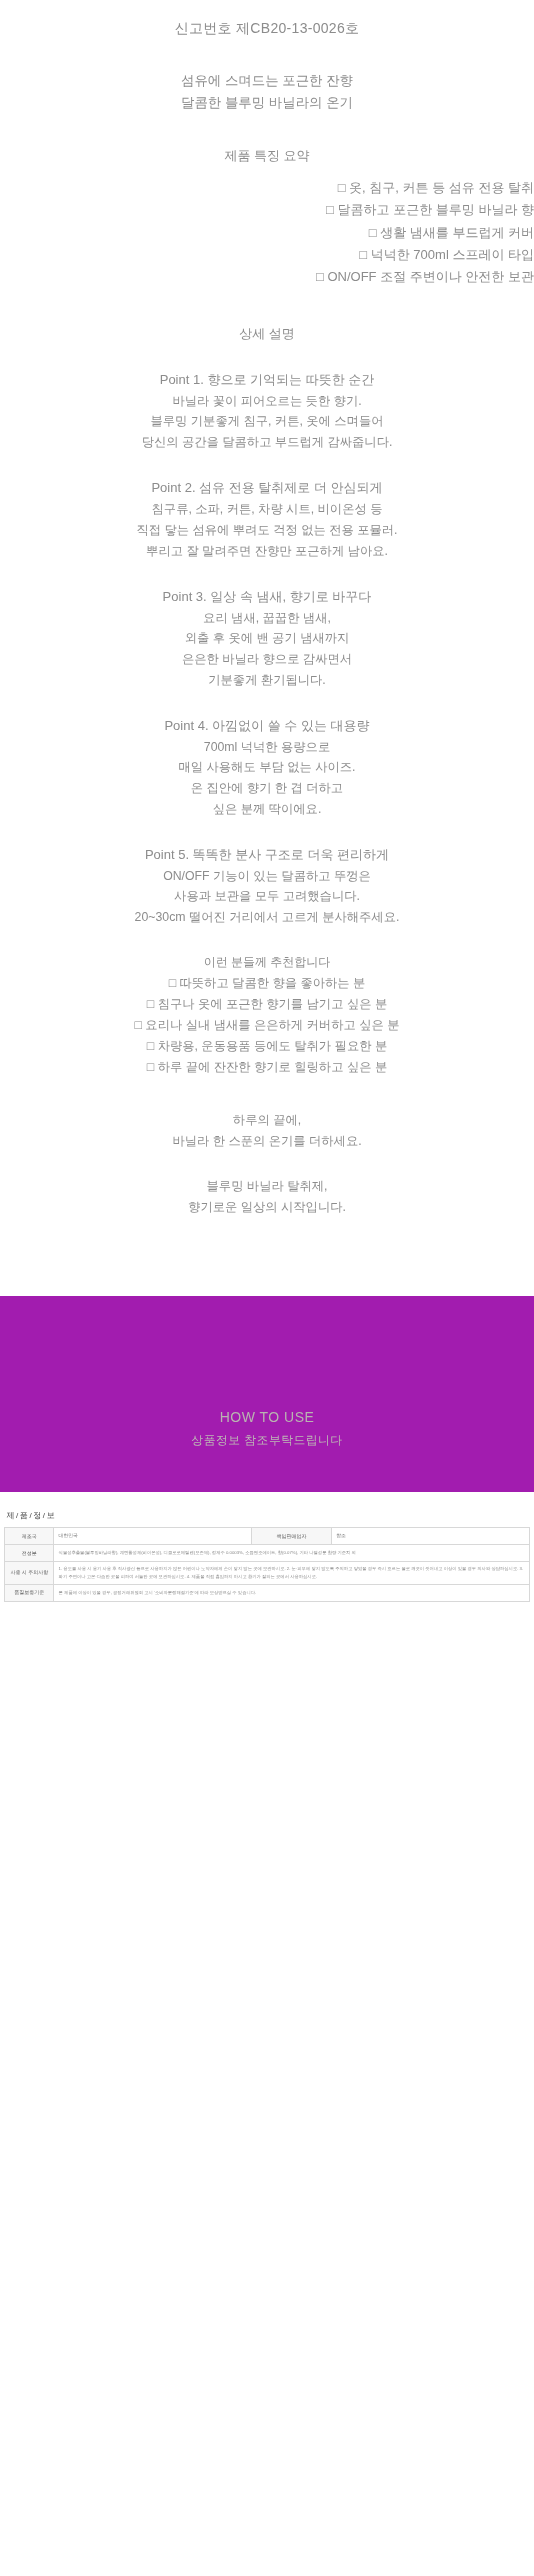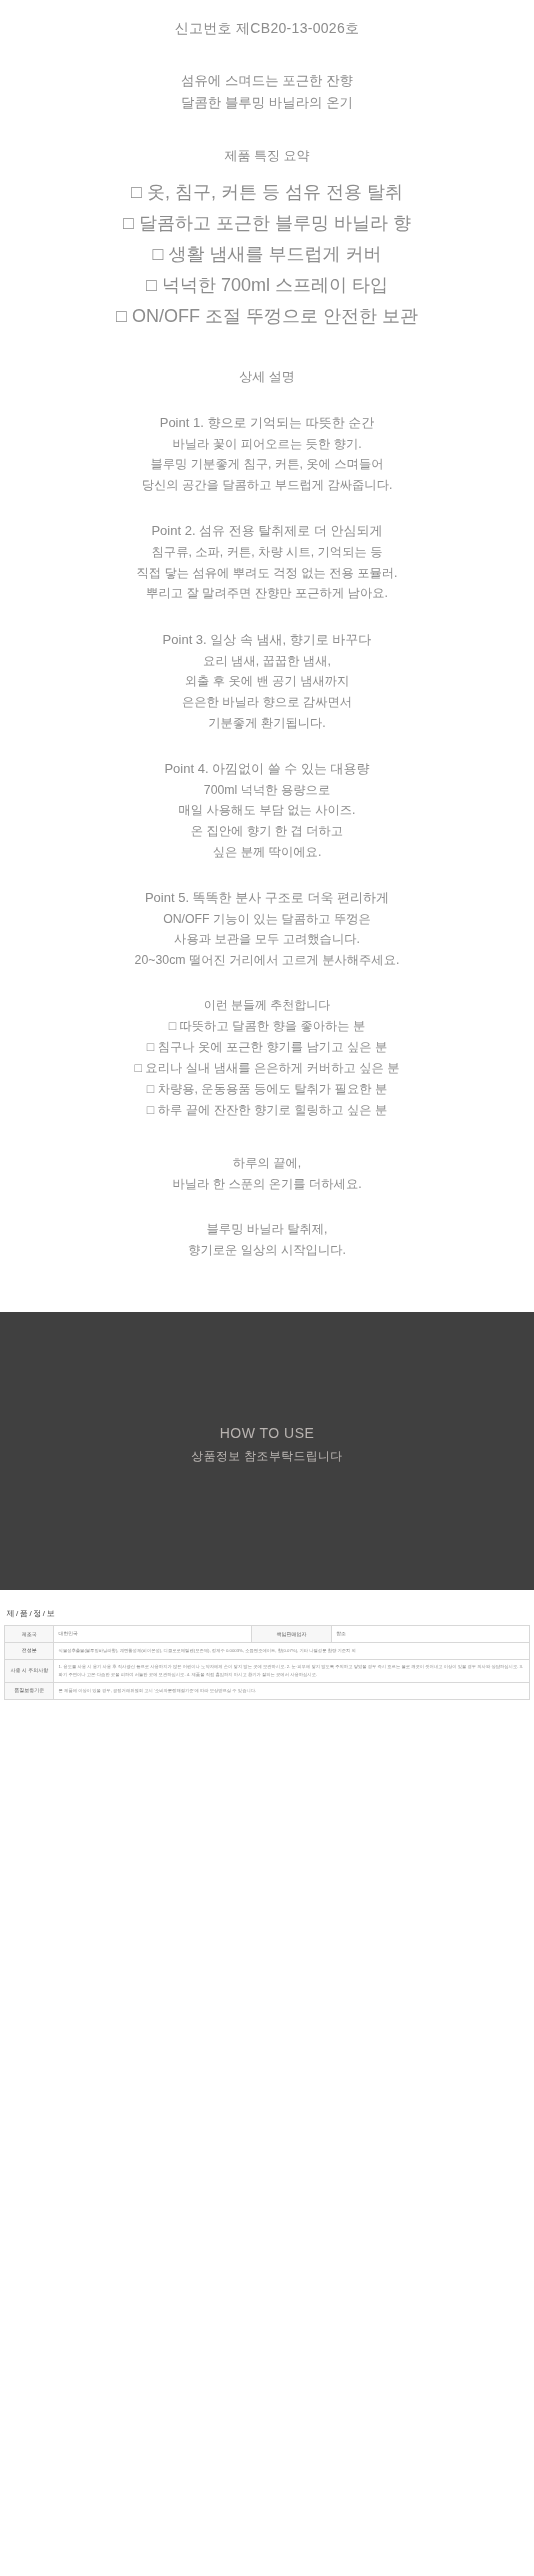--- a/index.html
+++ b/index.html
@@ -38,24 +38,25 @@
   }
   .lead div { white-space: nowrap; }
 
   .section-title {
     font-size: 13px;
     color: #8c8c8c;
     line-height: 1.6;
     margin-bottom: 9.6px;
   }
   .checklist {
-    font-size: 18px;
+    font-size: 13px;
     color: #8c8c8c;
     line-height: 1.72;
     margin-bottom: 35px;
+    text-align: right;
   }
   .checklist div { white-space: nowrap; }
 
   .detail-title {
     font-size: 13px;
     color: #8c8c8c;
     line-height: 1.6;
     margin-bottom: 24.6px;
   }
 
@@ -91,28 +92,28 @@
   .closing {
     font-size: 12.3px;
     color: #8c8c8c;
     line-height: 1.68;
     margin-bottom: 24.6px;
   }
   .closing2 {
     font-size: 12.3px;
     color: #8c8c8c;
     line-height: 1.68;
-    padding-bottom: 51px;
+    padding-bottom: 78px;
   }
   .closing div, .closing2 div { white-space: nowrap; }
 
   
   .grey-band {
-    background: #404040;
-    height: 278px;
+    background: #a21caf;
+    height: 196px;
     position: relative;
     text-align: center;
   }
   .howto {
     padding-top: 110px;
     font-size: 14px;
     color: #b9b4b1;
     line-height: 1.62;
     letter-spacing: 0.5px;
   }
@@ -180,38 +181,38 @@
       <div>섬유에 스며드는 포근한 잔향</div>
       <div>달콤한 블루밍 바닐라의 온기</div>
     </div>
 
     <div class="section-title">제품 특징 요약</div>
     <div class="checklist">
       <div>□ 옷, 침구, 커튼 등 섬유 전용 탈취</div>
       <div>□ 달콤하고 포근한 블루밍 바닐라 향</div>
       <div>□ 생활 냄새를 부드럽게 커버</div>
       <div>□ 넉넉한 700ml 스프레이 타입</div>
-      <div>□ ON/OFF 조절 뚜껑으로 안전한 보관</div>
+      <div>□ ON/OFF 조절 주변이나 안전한 보관</div>
     </div>
 
     <div class="detail-title">상세 설명</div>
 
     <div class="point-block">
       <div class="point-head">Point 1. 향으로 기억되는 따뜻한 순간</div>
       <div class="point-body">
         <div>바닐라 꽃이 피어오르는 듯한 향기.</div>
         <div>블루밍 기분좋게 침구, 커튼, 옷에 스며들어</div>
         <div>당신의 공간을 달콤하고 부드럽게 감싸줍니다.</div>
       </div>
     </div>
 
     <div class="point-block">
       <div class="point-head">Point 2. 섬유 전용 탈취제로 더 안심되게</div>
       <div class="point-body">
-        <div>침구류, 소파, 커튼, 차량 시트, 기억되는 등</div>
+        <div>침구류, 소파, 커튼, 차량 시트, 비이온성 등</div>
         <div>직접 닿는 섬유에 뿌려도 걱정 없는 전용 포뮬러.</div>
         <div>뿌리고 잘 말려주면 잔향만 포근하게 남아요.</div>
       </div>
     </div>
 
     <div class="point-block">
       <div class="point-head">Point 3. 일상 속 냄새, 향기로 바꾸다</div>
       <div class="point-body">
         <div>요리 냄새, 꿉꿉한 냄새,</div>
         <div>외출 후 옷에 밴 공기 냄새까지</div>

